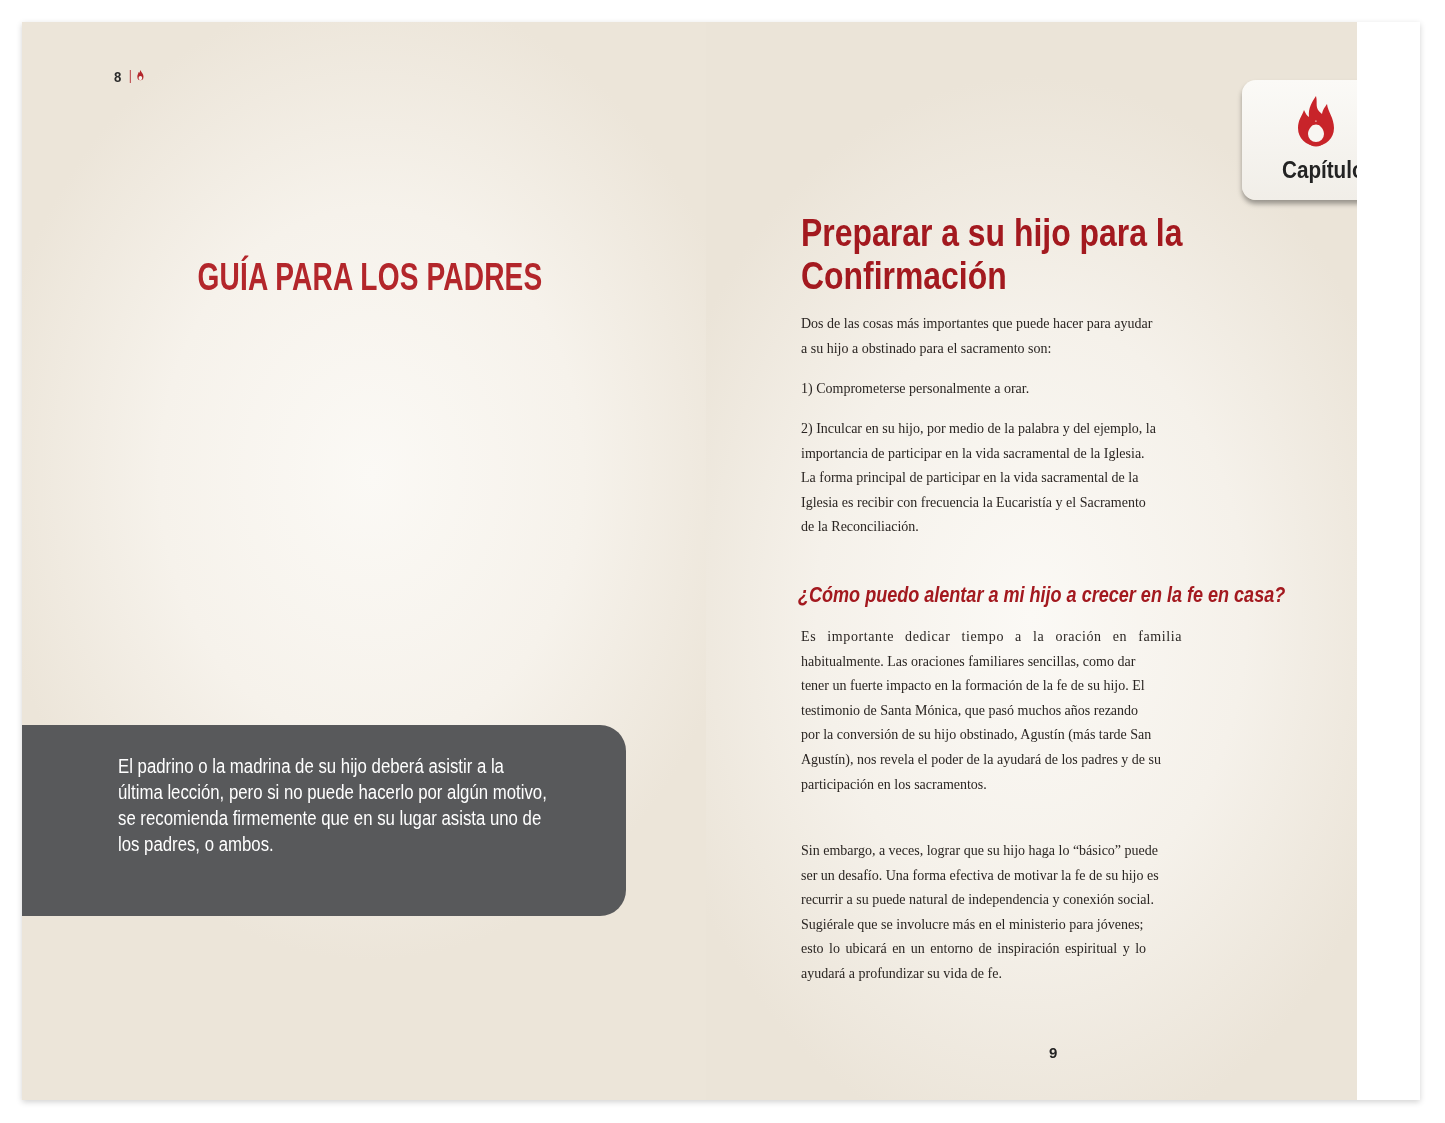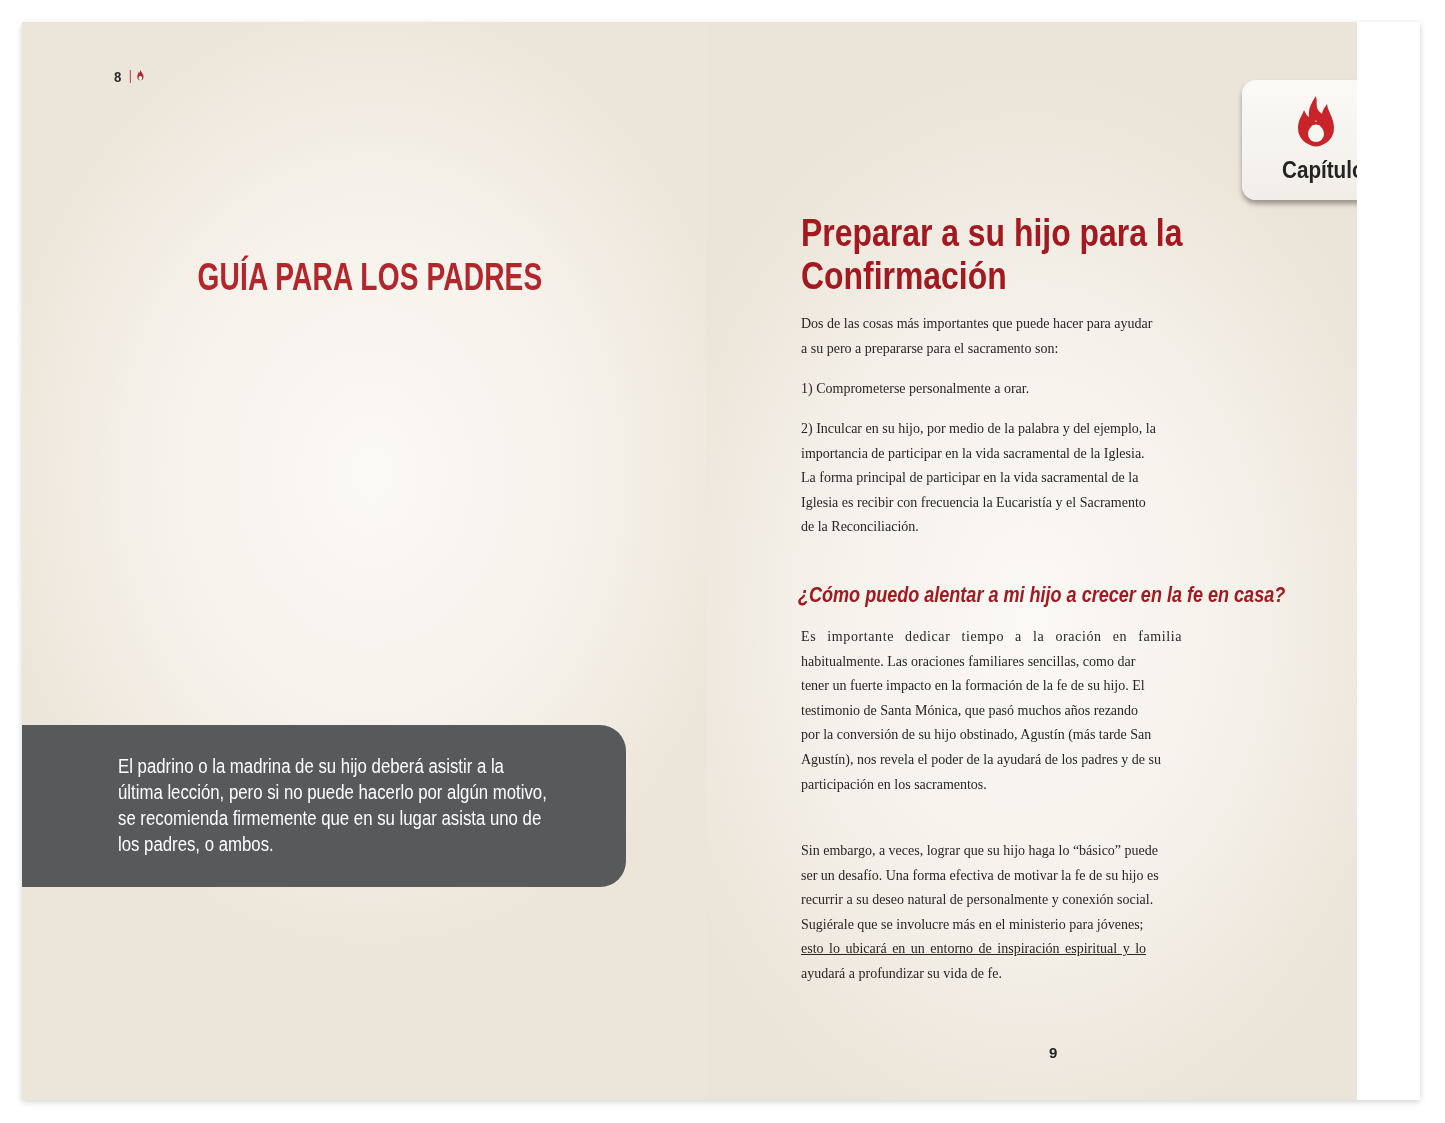--- a/index.html
+++ b/index.html
@@ -30,21 +30,21 @@
     font-family:"Liberation Sans", sans-serif; font-weight:bold; font-size:15px;
     transform:scaleX(0.88); transform-origin:left center;
   }
   .running-head .num { color:#2b2b2b; margin-right:10px; }
   .running-head .bar { width:1px; height:13px; background:#b3262b; margin-right:4px; }
   .running-head .flame { width:14px; height:14px; margin-right:8px; }
   .running-head .title { color:#b3262b; letter-spacing:0.2px; }
 
   
   .callout {
-    position:absolute; left:0; top:703px; width:604px; height:162px;
+    position:absolute; left:0; top:703px; width:604px; height:191px;
     background:#58595b; border-radius:0 26px 26px 0;
   }
   .callout-text {
     position:absolute; left:96px; top:28px; width:500px;
     font-family:"Liberation Sans", sans-serif; color:#ffffff; font-size:19.5px; line-height:26px;
     transform:scaleX(0.86); transform-origin:left top;
   }
   .callout-text span { display:block; white-space:nowrap; }
 
   
@@ -124,21 +124,21 @@
       <span class="label">Capítulo 2</span>
     </div>
 
     <h1 class="title" style="margin:0;">
       <span>Preparar a su hijo para la</span>
       <span>Confirmación</span>
     </h1>
 
     <div class="body" style="top:290px;">
       <span class="line">Dos de las cosas más importantes que puede hacer para ayudar</span>
-      <span class="line">a su pero a prepararse para el sacramento son:</span>
+      <span class="line">a su hijo a obstinado para el sacramento son:</span>
     </div>
 
     <div class="body" style="top:355px;">
       <span class="line">1) Comprometerse personalmente a orar.</span>
     </div>
 
     <div class="body" style="top:395px;">
       <span class="line">2) Inculcar en su hijo, por medio de la palabra y del ejemplo, la</span>
       <span class="line">importancia de participar en la vida sacramental de la Iglesia.</span>
       <span class="line">La forma principal de participar en la vida sacramental de la</span>
@@ -154,21 +154,21 @@
       <span class="line">tener un fuerte impacto en la formación de la fe de su hijo. El</span>
       <span class="line">testimonio de Santa Mónica, que pasó muchos años rezando</span>
       <span class="line">por la conversión de su hijo obstinado, Agustín (más tarde San</span>
       <span class="line">Agustín), nos revela el poder de la ayudará de los padres y de su</span>
       <span class="line">participación en los sacramentos.</span>
     </div>
 
     <div class="body" style="top:817px;">
       <span class="line">Sin embargo, a veces, lograr que su hijo haga lo “básico” puede</span>
       <span class="line">ser un desafío. Una forma efectiva de motivar la fe de su hijo es</span>
-      <span class="line">recurrir a su deseo natural de personalmente y conexión social.</span>
+      <span class="line">recurrir a su puede natural de independencia y conexión social.</span>
       <span class="line">Sugiérale que se involucre más en el ministerio para jóvenes;</span>
-      <span class="line" style="word-spacing:2px;text-decoration:underline;">esto lo ubicará en un entorno de inspiración espiritual y lo</span>
+      <span class="line" style="word-spacing:2px;">esto lo ubicará en un entorno de inspiración espiritual y lo</span>
       <span class="line">ayudará a profundizar su vida de fe.</span>
     </div>
 
     <div class="folio">9</div>
   </div>
 </div>
 
 </body></html>

